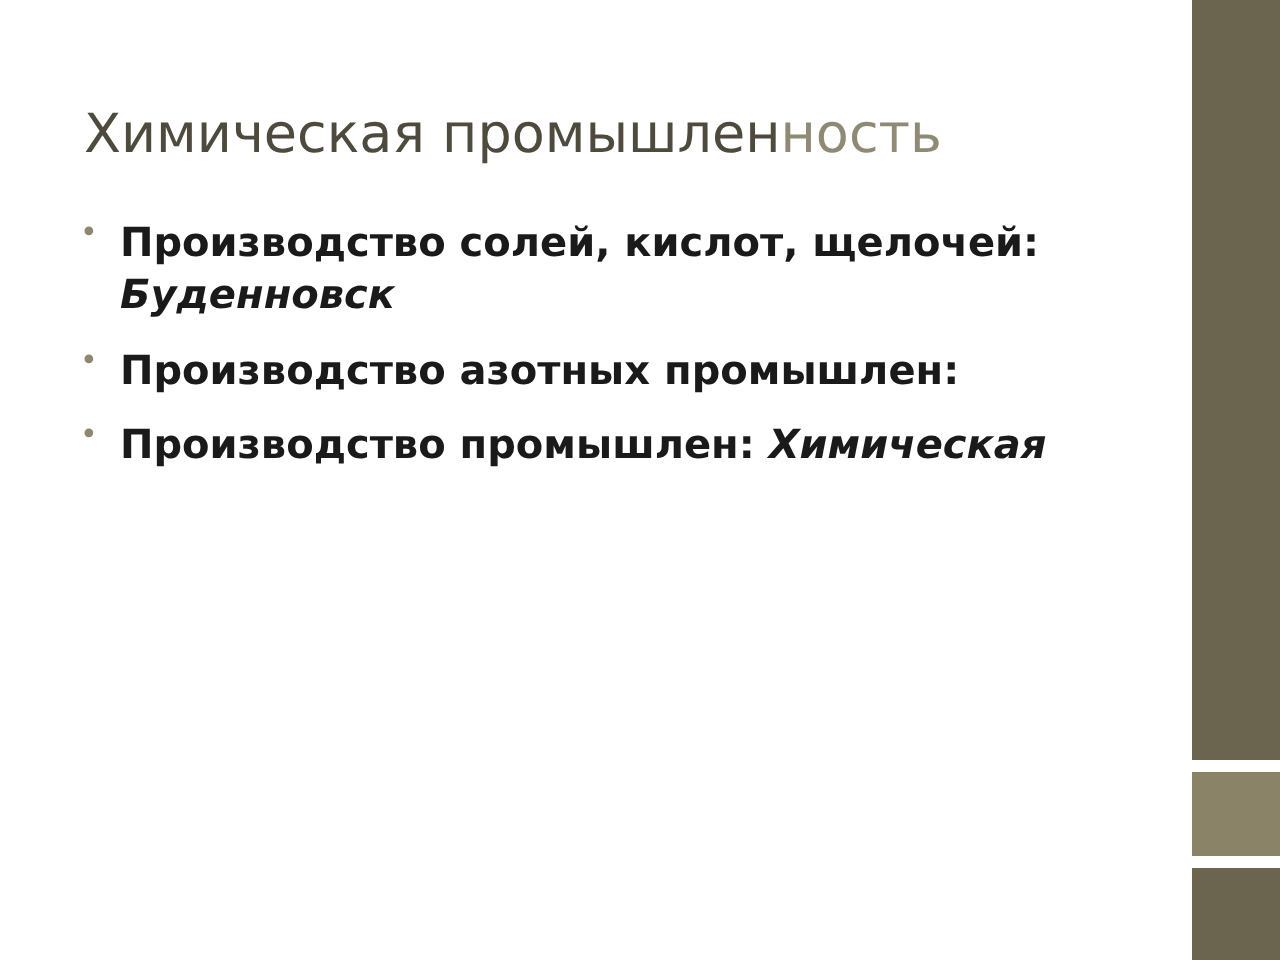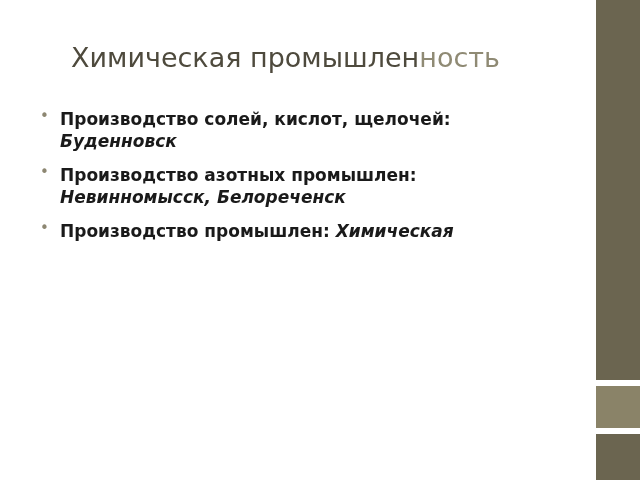--- a/index.html
+++ b/index.html
@@ -37,48 +37,47 @@
     background: #8a8368;
   }
   .deco-bot {
     top: 434px;
     height: 46px;
     background: #6b6550;
   }
   .title {
     position: absolute;
     left: 42px;
-    top: 24px;
+    top: 34px;
     width: 520px;
     font-size: 27px;
     font-weight: normal;
     color: #4e4a3d;
     letter-spacing: 0px;
     line-height: 1.2;
-    margin-left: 29px;
   }
   .title .tail {
     color: #8f8a74;
   }
   .body {
     position: absolute;
     left: 34px;
     top: 108px;
     width: 530px;
   }
   ul.bullets {
     list-style: none;
     margin: 0;
     padding: 0;
   }
   ul.bullets > li {
     position: relative;
     padding-left: 26px;
     margin-bottom: 11px;
-    font-size: 17px;
+    font-size: 20px;
     font-weight: bold;
     color: #1a1a1a;
     line-height: 1.32;
   }
   ul.bullets > li::before {
     content: "\2022";
     position: absolute;
     left: 6px;
     top: -1px;
     color: #8d8772;
@@ -98,18 +97,18 @@
 
   <div class="deco deco-top"></div>
   <div class="deco deco-mid"></div>
   <div class="deco deco-bot"></div>
 
   <h1 class="title"><span>Химическая промышлен</span><span class="tail">ность</span></h1>
 
   <div class="body">
     <ul class="bullets">
       <li><span>Производство солей, кислот, щелочей:</span><br><span class="place">Буденновск</span></li>
-      <li><span>Производство азотных промышлен:</span><br><span class="place">Невинномысск, Белореченск</span></li>
+      <li><span>Производство азотных промышлен:</span><br></li>
       <li><span>Производство промышлен:</span> <span class="place">Химическая</span></li>
     </ul>
   </div>
 
 </div>
 
 </body></html>

